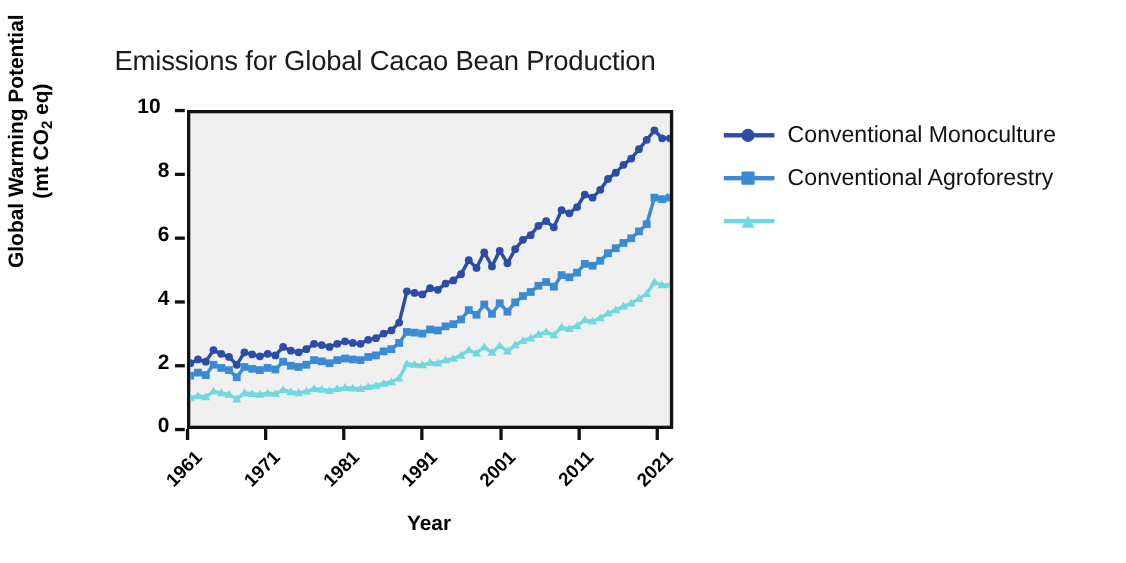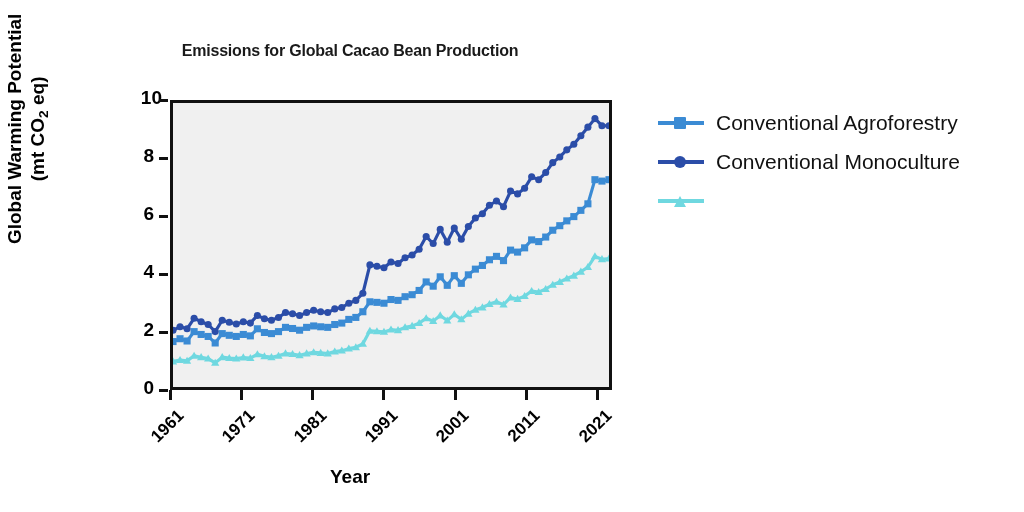--- a/index.html
+++ b/index.html
@@ -15,22 +15,22 @@
     font-family: "Liberation Sans", sans-serif;
     color: #000000;
   }
 
   #chart-title {
     position: absolute;
     left: 0;
     top: 42px;
     width: 700px;
     text-align: center;
-    font-size: 16px;
-    font-weight: bold;
+    font-size: 25px;
+    font-weight: normal;
     letter-spacing: -0.2px;
     color: #1a1a1a;
   }
 
   
   #plot-frame {
     position: absolute;
     left: 170px;
     top: 100px;
     width: 442px;
@@ -91,21 +91,21 @@
     color: #000;
     transform: rotate(-45deg);
     transform-origin: 100% 0%;
     white-space: nowrap;
   }
   #x-axis-title {
     position: absolute;
     left: 330px;
     top: 466px;
     width: 120px;
-    text-align: left;
+    text-align: center;
     font-size: 19px;
     font-weight: bold;
     color: #000;
   }
 
   
   #legend {
     position: absolute;
     left: 658px;
     top: 106px;
@@ -364,41 +364,41 @@
         <circle cx="442.00" cy="23.20" r="3.6" fill="#2B4DA8"></circle>
       </g>
     </svg>
 </div>
 
 <div id="x-axis-title">Year</div>
 
 <div id="legend">
   <div class="legend-row">
     <span class="legend-swatch">
+      <span class="legend-line" style="background: rgb(43, 77, 168);"></span>
+      <span class="legend-marker circle" style="background: rgb(43, 77, 168);"></span>
+    </span>
+    <span class="legend-label">Conventional Monoculture</span>
+  </div>
+  <div class="legend-row">
+    <span class="legend-swatch">
       <span class="legend-line" style="background: rgb(59, 139, 212);"></span>
       <span class="legend-marker square" style="background: rgb(59, 139, 212);"></span>
     </span>
     <span class="legend-label">Conventional Agroforestry</span>
-  </div>
-  <div class="legend-row">
-    <span class="legend-swatch">
-      <span class="legend-line" style="background: rgb(43, 77, 168);"></span>
-      <span class="legend-marker circle" style="background: rgb(43, 77, 168);"></span>
-    </span>
-    <span class="legend-label">Conventional Monoculture</span>
   </div>
   <div class="legend-row">
     <span class="legend-swatch">
       <span class="legend-line" style="background: rgb(111, 216, 224);"></span>
       <span class="legend-marker triangle" style="border-bottom: 11px solid rgb(111, 216, 224);"></span>
     </span>
   </div>
 </div>
 
-<div class="y-tick-label" style="left: 128px; top: 87px;">10</div>
+<div class="y-tick-label" style="left: 112px; top: 87px;">10</div>
 <div class="y-tick-mark" style="left: 159px; top: 98.5px;"></div>
 <div class="y-tick-label" style="left: 120px; top: 145px;">8</div>
 <div class="y-tick-mark" style="left: 159px; top: 156.5px;"></div>
 <div class="y-tick-label" style="left: 120px; top: 203px;">6</div>
 <div class="y-tick-mark" style="left: 159px; top: 214.5px;"></div>
 <div class="y-tick-label" style="left: 120px; top: 261px;">4</div>
 <div class="y-tick-mark" style="left: 159px; top: 272.5px;"></div>
 <div class="y-tick-label" style="left: 120px; top: 319px;">2</div>
 <div class="y-tick-mark" style="left: 159px; top: 330.5px;"></div>
 <div class="y-tick-label" style="left: 120px; top: 377px;">0</div>

